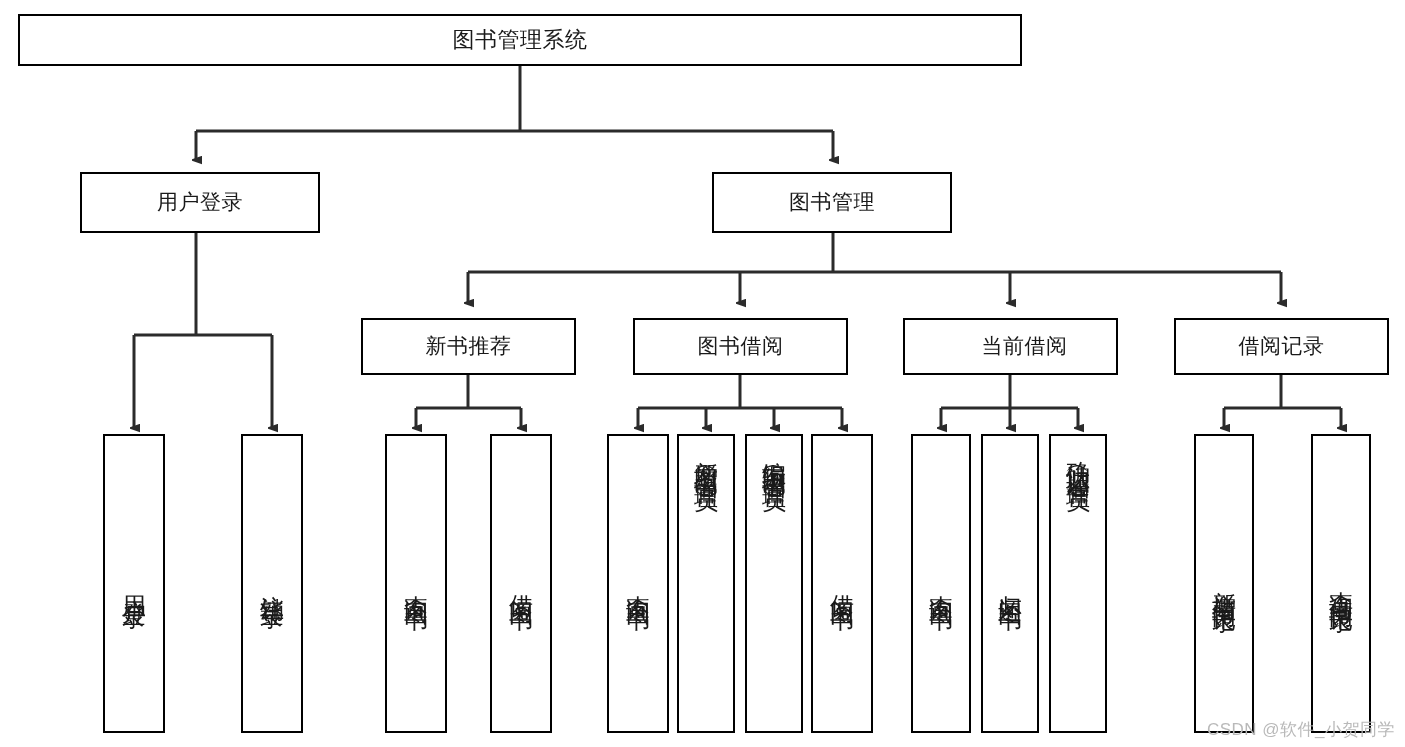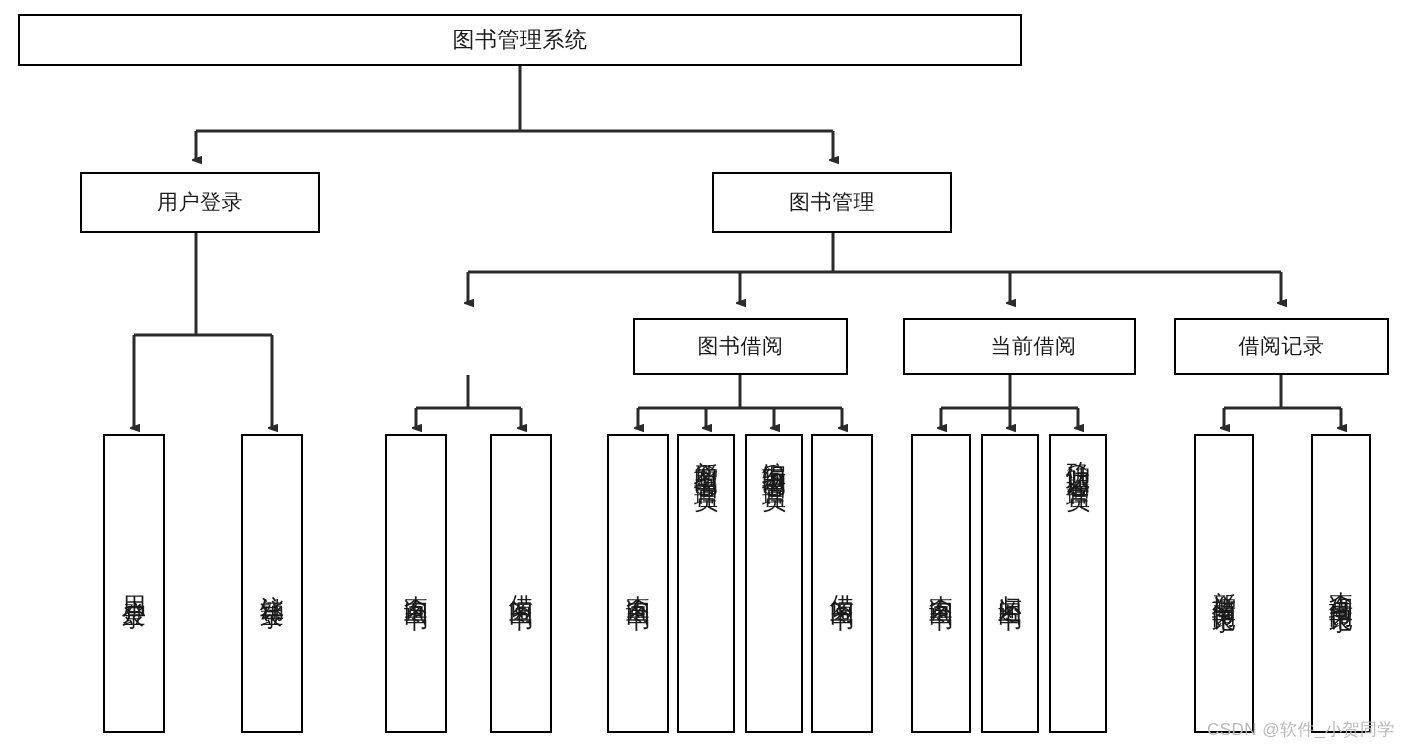--- a/index.html
+++ b/index.html
@@ -142,24 +142,27 @@
     <span class="label">图书管理系统</span>
   </div>
 
   <div class="node horiz" style="left:80px; top:172px; width:240px; height:61px;">
     <span class="label">用户登录</span>
   </div>
   <div class="node horiz" style="left:712px; top:172px; width:240px; height:61px;">
     <span class="label">图书管理</span>
   </div>
 
+  <div class="node horiz" style="left:361px; top:318px; width:215px; height:57px;">
+    <span class="label">新书推荐</span>
+  </div>
   <div class="node horiz" style="left:633px; top:318px; width:215px; height:57px;">
     <span class="label">图书借阅</span>
   </div>
-  <div class="node horiz" style="left:903px; top:318px; width:233px; height:57px;padding-left:28px;">
+  <div class="node horiz" style="left:903px; top:318px; width:215px; height:57px;padding-left:28px;">
     <span class="label">当前借阅</span>
   </div>
   <div class="node horiz" style="left:1174px; top:318px; width:215px; height:57px;">
     <span class="label">借阅记录</span>
   </div>
 
   <div class="node vert mid" style="left:103px; top:434px; width:62px; height:299px;">
     <span class="label">用户登录</span>
   </div>
   <div class="node vert mid" style="left:241px; top:434px; width:62px; height:299px;">

